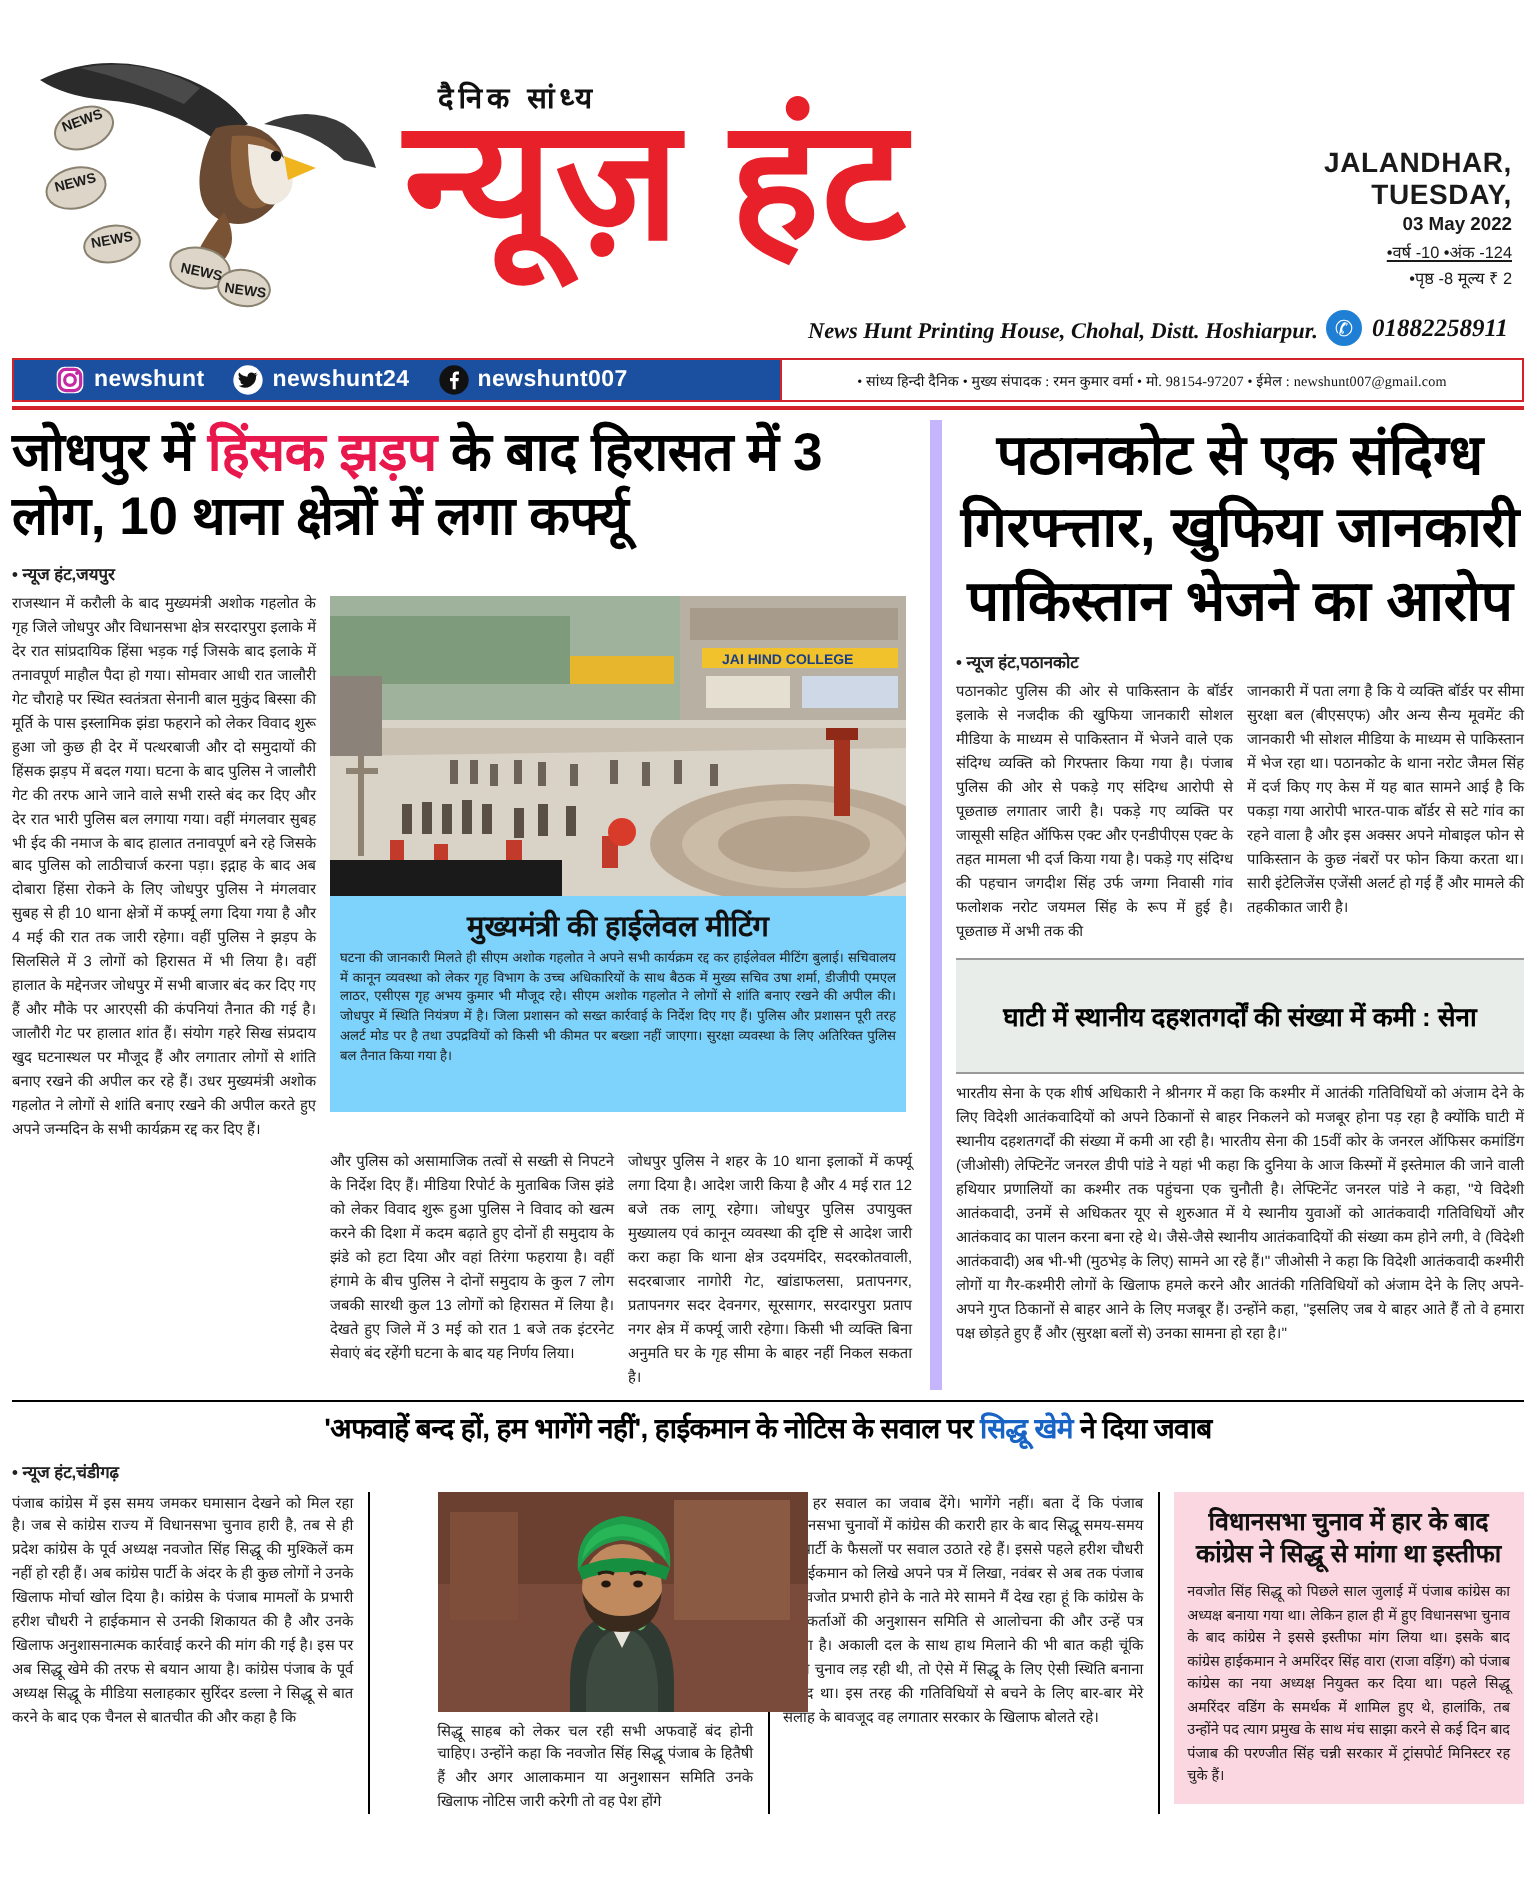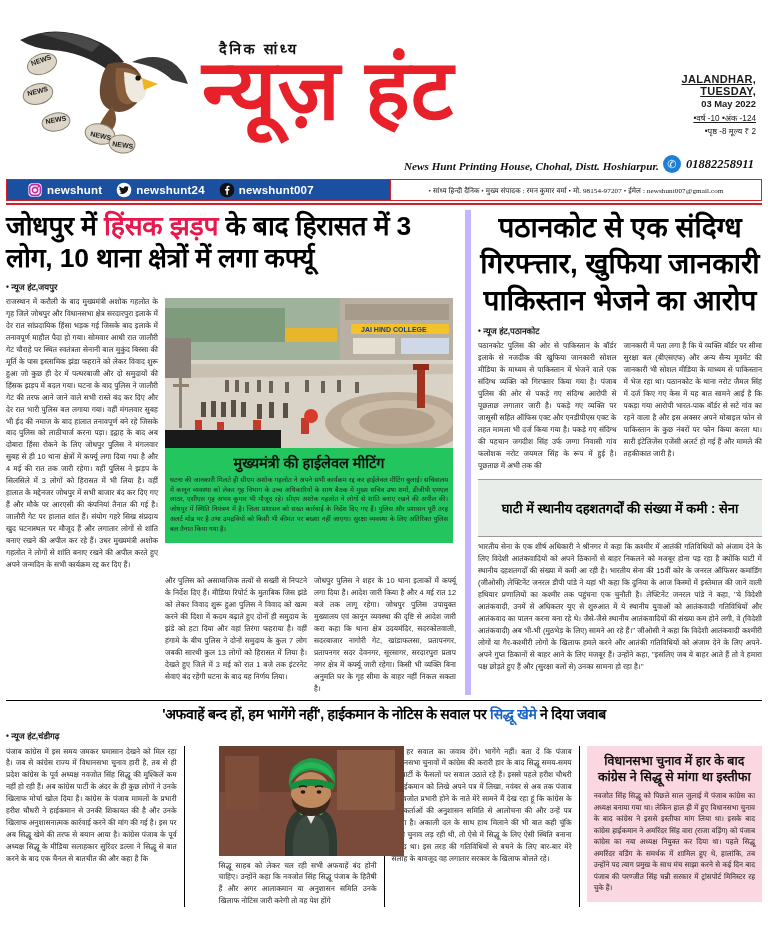--- a/index.html
+++ b/index.html
@@ -25,21 +25,21 @@
     position:absolute; left:196px; top:48px;
     font-size:84px; line-height:84px; font-weight:bold;
     color:#e8202a; letter-spacing:1px;
     font-family:"Liberation Sans", sans-serif;
     white-space:nowrap;
   }
   .dateblock {
     position:absolute; right:6px; top:73px; width:132px;
     text-align:right; color:#1a1a1a;
   }
-  .dateblock .l1 { font-size:11px; font-weight:bold; letter-spacing:.3px;text-decoration:underline; }
+  .dateblock .l1 { font-size:14px; font-weight:bold; letter-spacing:.3px; }
   .dateblock .l2 { font-size:9.4px; font-weight:bold; margin-top:1px; }
   .dateblock .l3 { font-size:8.2px; margin-top:3px;text-decoration:underline; }
   .dateblock .l4 { font-size:8.2px; margin-top:2px; }
   .press-line {
     position:absolute; left:398px; top:160px;
     font-family:"Liberation Serif", serif; font-style:italic;
     font-weight:bold; font-size:11.2px; color:#111;
   }
   .phone-wrap {
     position:absolute; right:8px; top:155px;
@@ -97,21 +97,21 @@
 
   .cols2 { display:flex; gap:7px; margin-top:4px; }
   .cols3 { display:flex; gap:7px; margin-top:4px; }
   .bodycol { font-size:7.4px; line-height:1.62; text-align:justify; color:#1a1a1a; }
 
   .photo-left {
     width:288px; height:150px; margin-top:2px; position:relative;
     overflow:hidden; background:#b9c2c6;
   }
   .cap-box {
-    width:288px; background:#22c55e; padding:4px 5px 9px; margin-top:0;
+    width:288px; background:#7dd3fc; padding:4px 5px 22px; margin-top:0;
   }
   .cap-title {
     text-align:center; font-size:14.5px; font-weight:bold; color:#111;
   }
   .cap-text {
     font-size:6.6px; line-height:1.5; text-align:justify;
     color:#222; margin-top:3px;
   }
 
   .subhead-box {

